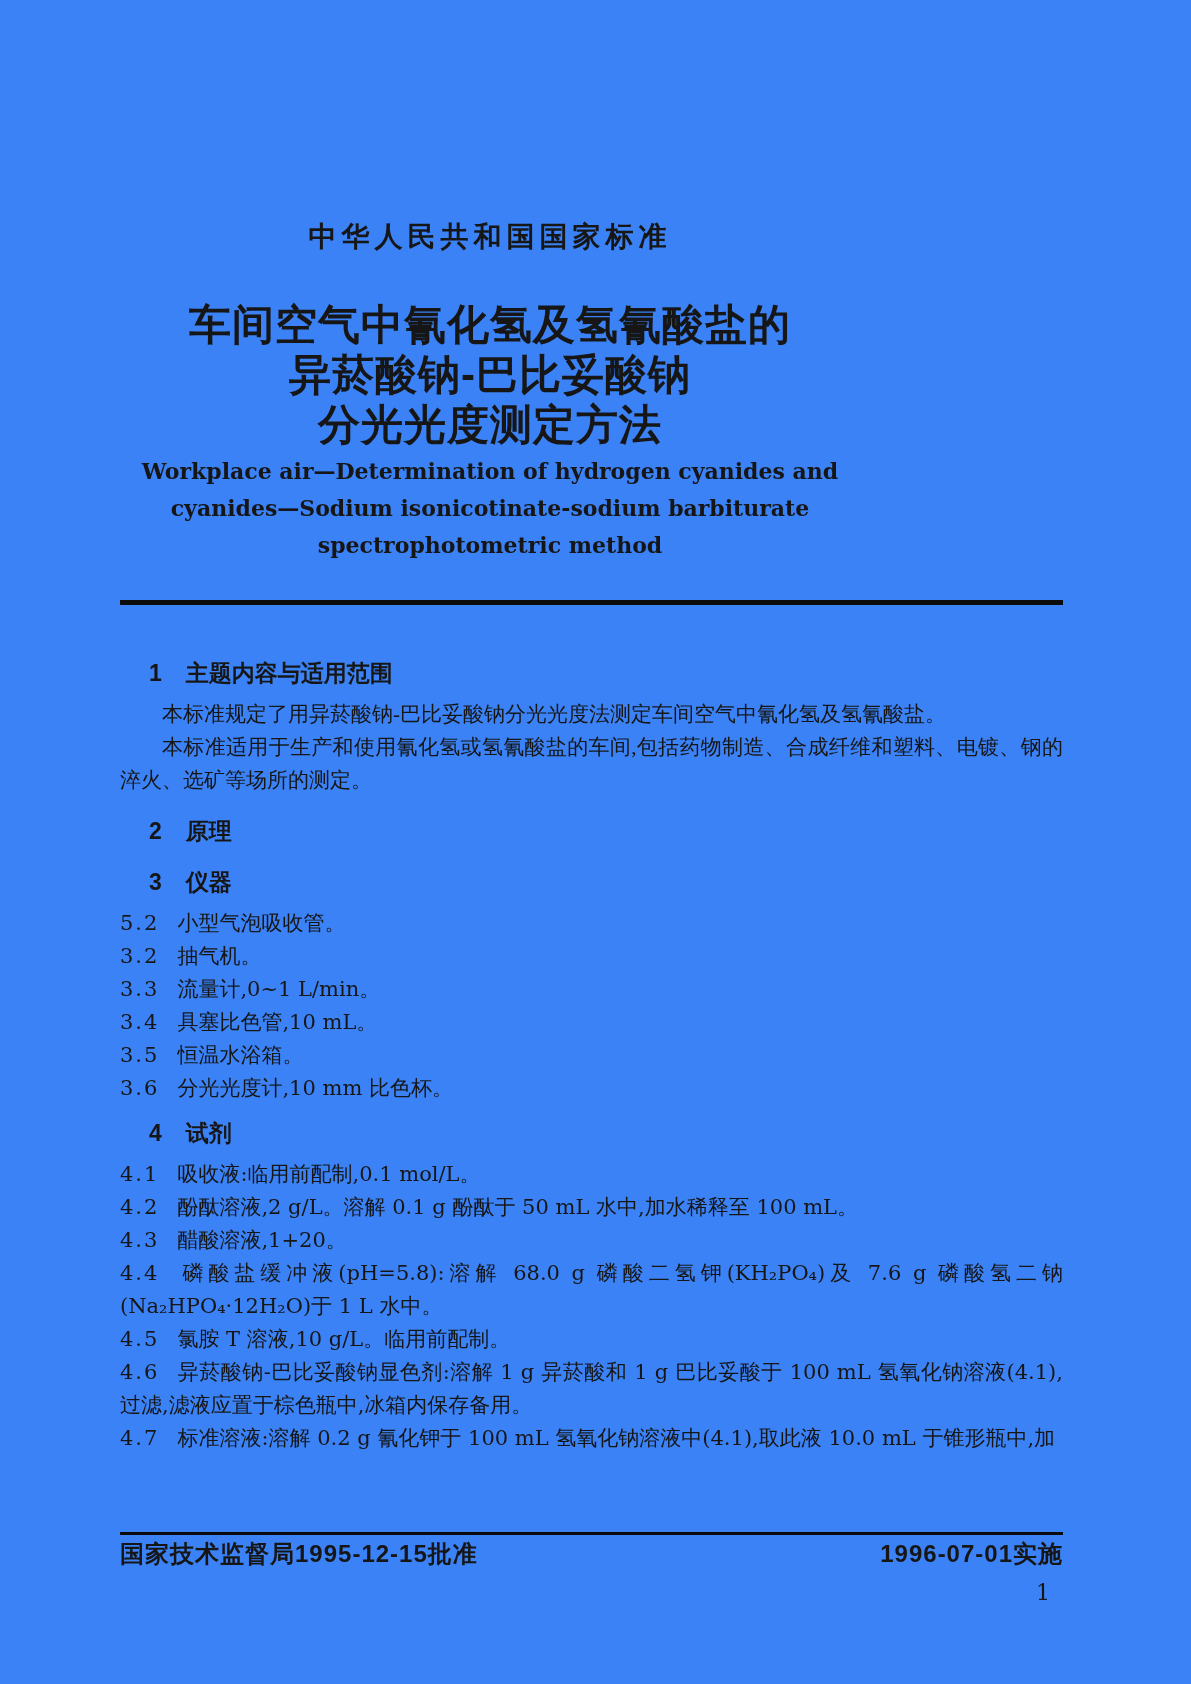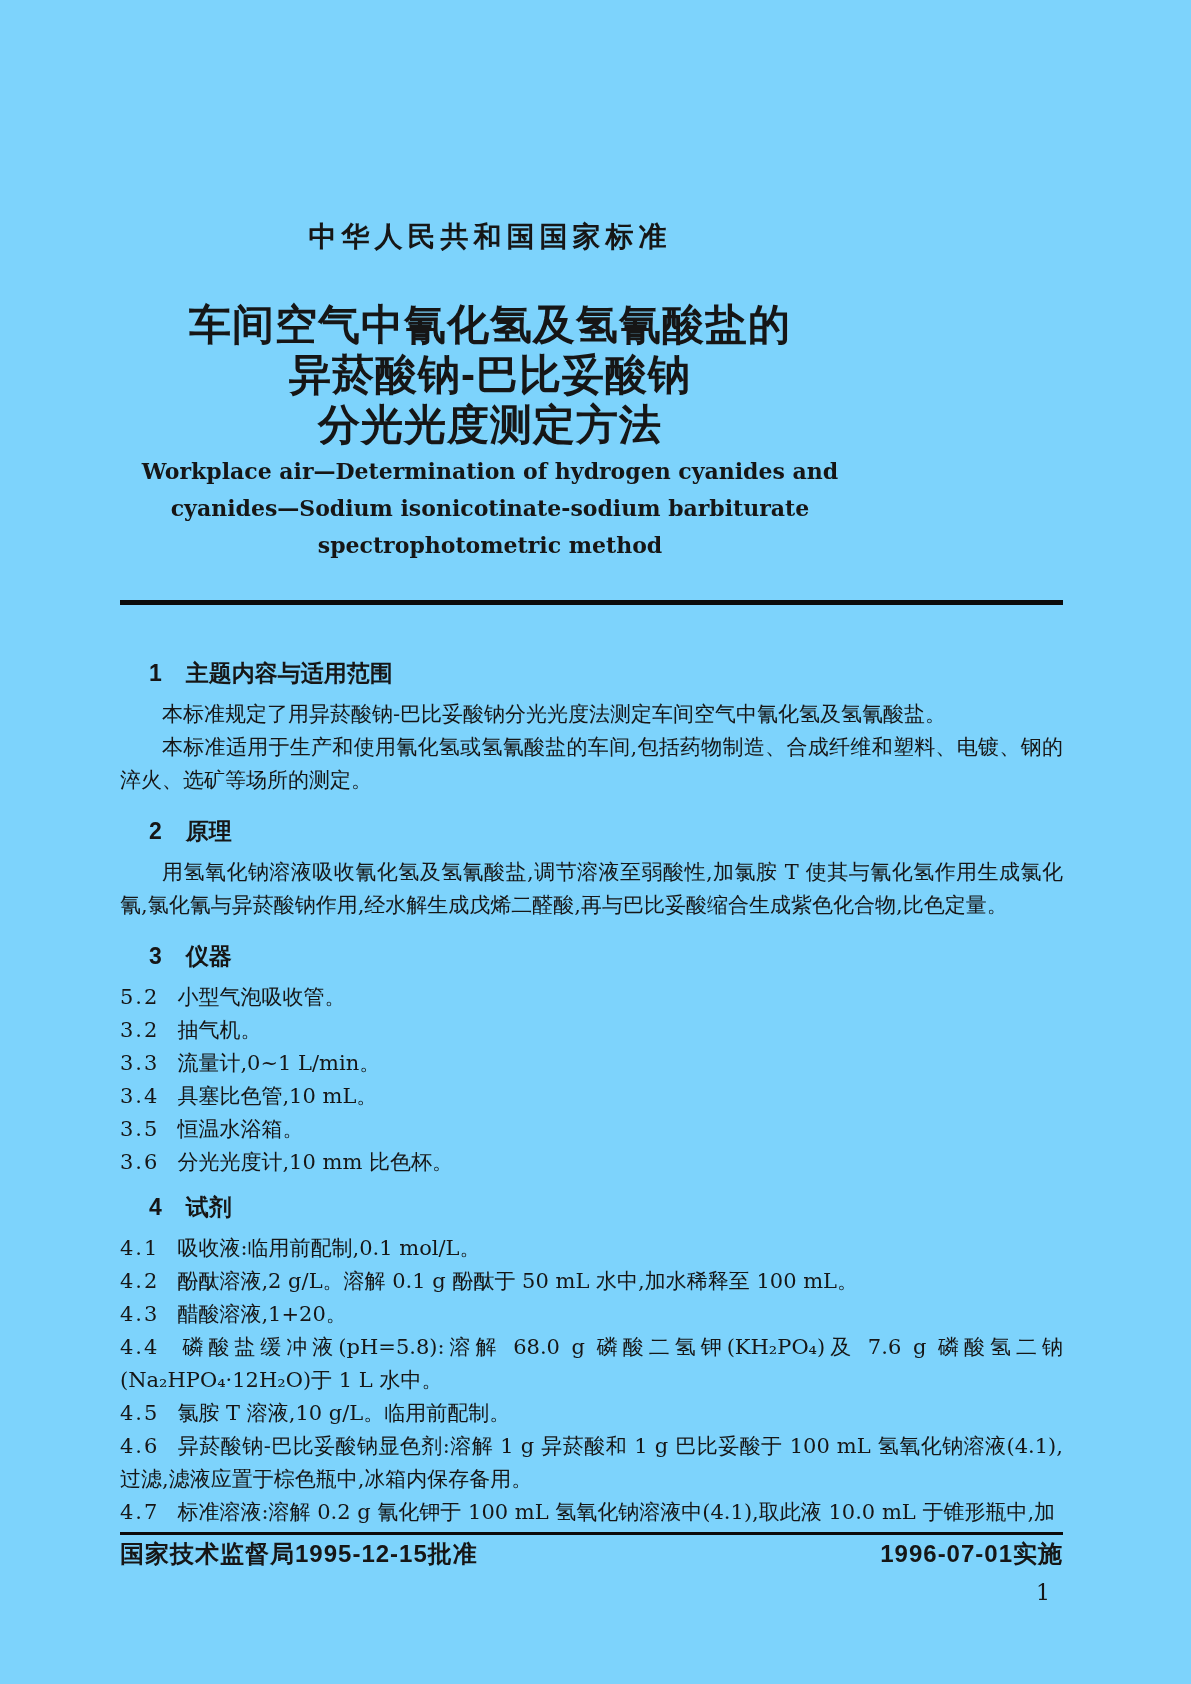--- a/index.html
+++ b/index.html
@@ -1,20 +1,20 @@
 <!DOCTYPE html>
 <html><head>
 <meta charset="utf-8">
 <style>
   html,body{margin:0;padding:0;background:#e8e8e6;}
   .page{
     position:relative;
     width:1191px;height:1684px;
     margin:0 auto;
-    background:#7dd3fc;
+    background:#3b82f6;
     color:#161616;
     font-family:"DejaVu Serif","Liberation Serif",serif;
     overflow:hidden;
   }
   
   .hdr{
     position:absolute;left:120px;top:218px;width:740px;
     text-align:center;
     font-family:"Liberation Sans","DejaVu Sans",sans-serif;
     font-weight:bold;font-size:28px;letter-spacing:5px;
@@ -56,21 +56,21 @@
   }
   .sec{
     font-family:"Liberation Sans","DejaVu Sans",sans-serif;
     font-weight:bold;font-size:23px;
     margin-top:18px;
     margin-left:29px;
   }
   .sec.first{margin-top:17px;}
   .sec.tight{margin-top:12px;}
   .sec .num{display:inline-block;margin-right:22px;letter-spacing:2px;}
-  .para{margin-top:8px;text-indent:2em;text-align:justify;}
+  .para{margin-top:8px;text-indent:2em;text-align:justify;font-family:Liberation Serif, serif;}
   .para.follow{margin-top:0;}
   .items{margin-top:8px;}
   .item{text-align:justify;}
   .item .num{display:inline-block;margin-right:18px;letter-spacing:2px;white-space:nowrap;}
   
   .rule-bottom{
     position:absolute;left:120px;top:1532px;width:943px;height:3px;
     background:#0b0b0b;
   }
   .footer{
@@ -111,21 +111,20 @@
 
     <div class="sec first">
       <span class="num">1</span><span>主题内容与适用范围</span>
     </div>
     <div class="para">本标准规定了用异菸酸钠-巴比妥酸钠分光光度法测定车间空气中氰化氢及氢氰酸盐。</div>
     <div class="para follow">本标准适用于生产和使用氰化氢或氢氰酸盐的车间,包括药物制造、合成纤维和塑料、电镀、钢的淬火、选矿等场所的测定。</div>
 
     <div class="sec">
       <span class="num">2</span><span>原理</span>
     </div>
-    <div class="para">用氢氧化钠溶液吸收氰化氢及氢氰酸盐,调节溶液至弱酸性,加氯胺 T 使其与氰化氢作用生成氯化氰,氯化氰与异菸酸钠作用,经水解生成戊烯二醛酸,再与巴比妥酸缩合生成紫色化合物,比色定量。</div>
 
     <div class="sec">
       <span class="num">3</span><span>仪器</span>
     </div>
     <div class="items">
       <div class="item"><span class="num">5.2</span><span>小型气泡吸收管。</span></div>
       <div class="item"><span class="num">3.2</span><span>抽气机。</span></div>
       <div class="item"><span class="num">3.3</span><span>流量计,0~1 L/min。</span></div>
       <div class="item"><span class="num">3.4</span><span>具塞比色管,10 mL。</span></div>
       <div class="item"><span class="num">3.5</span><span>恒温水浴箱。</span></div>

